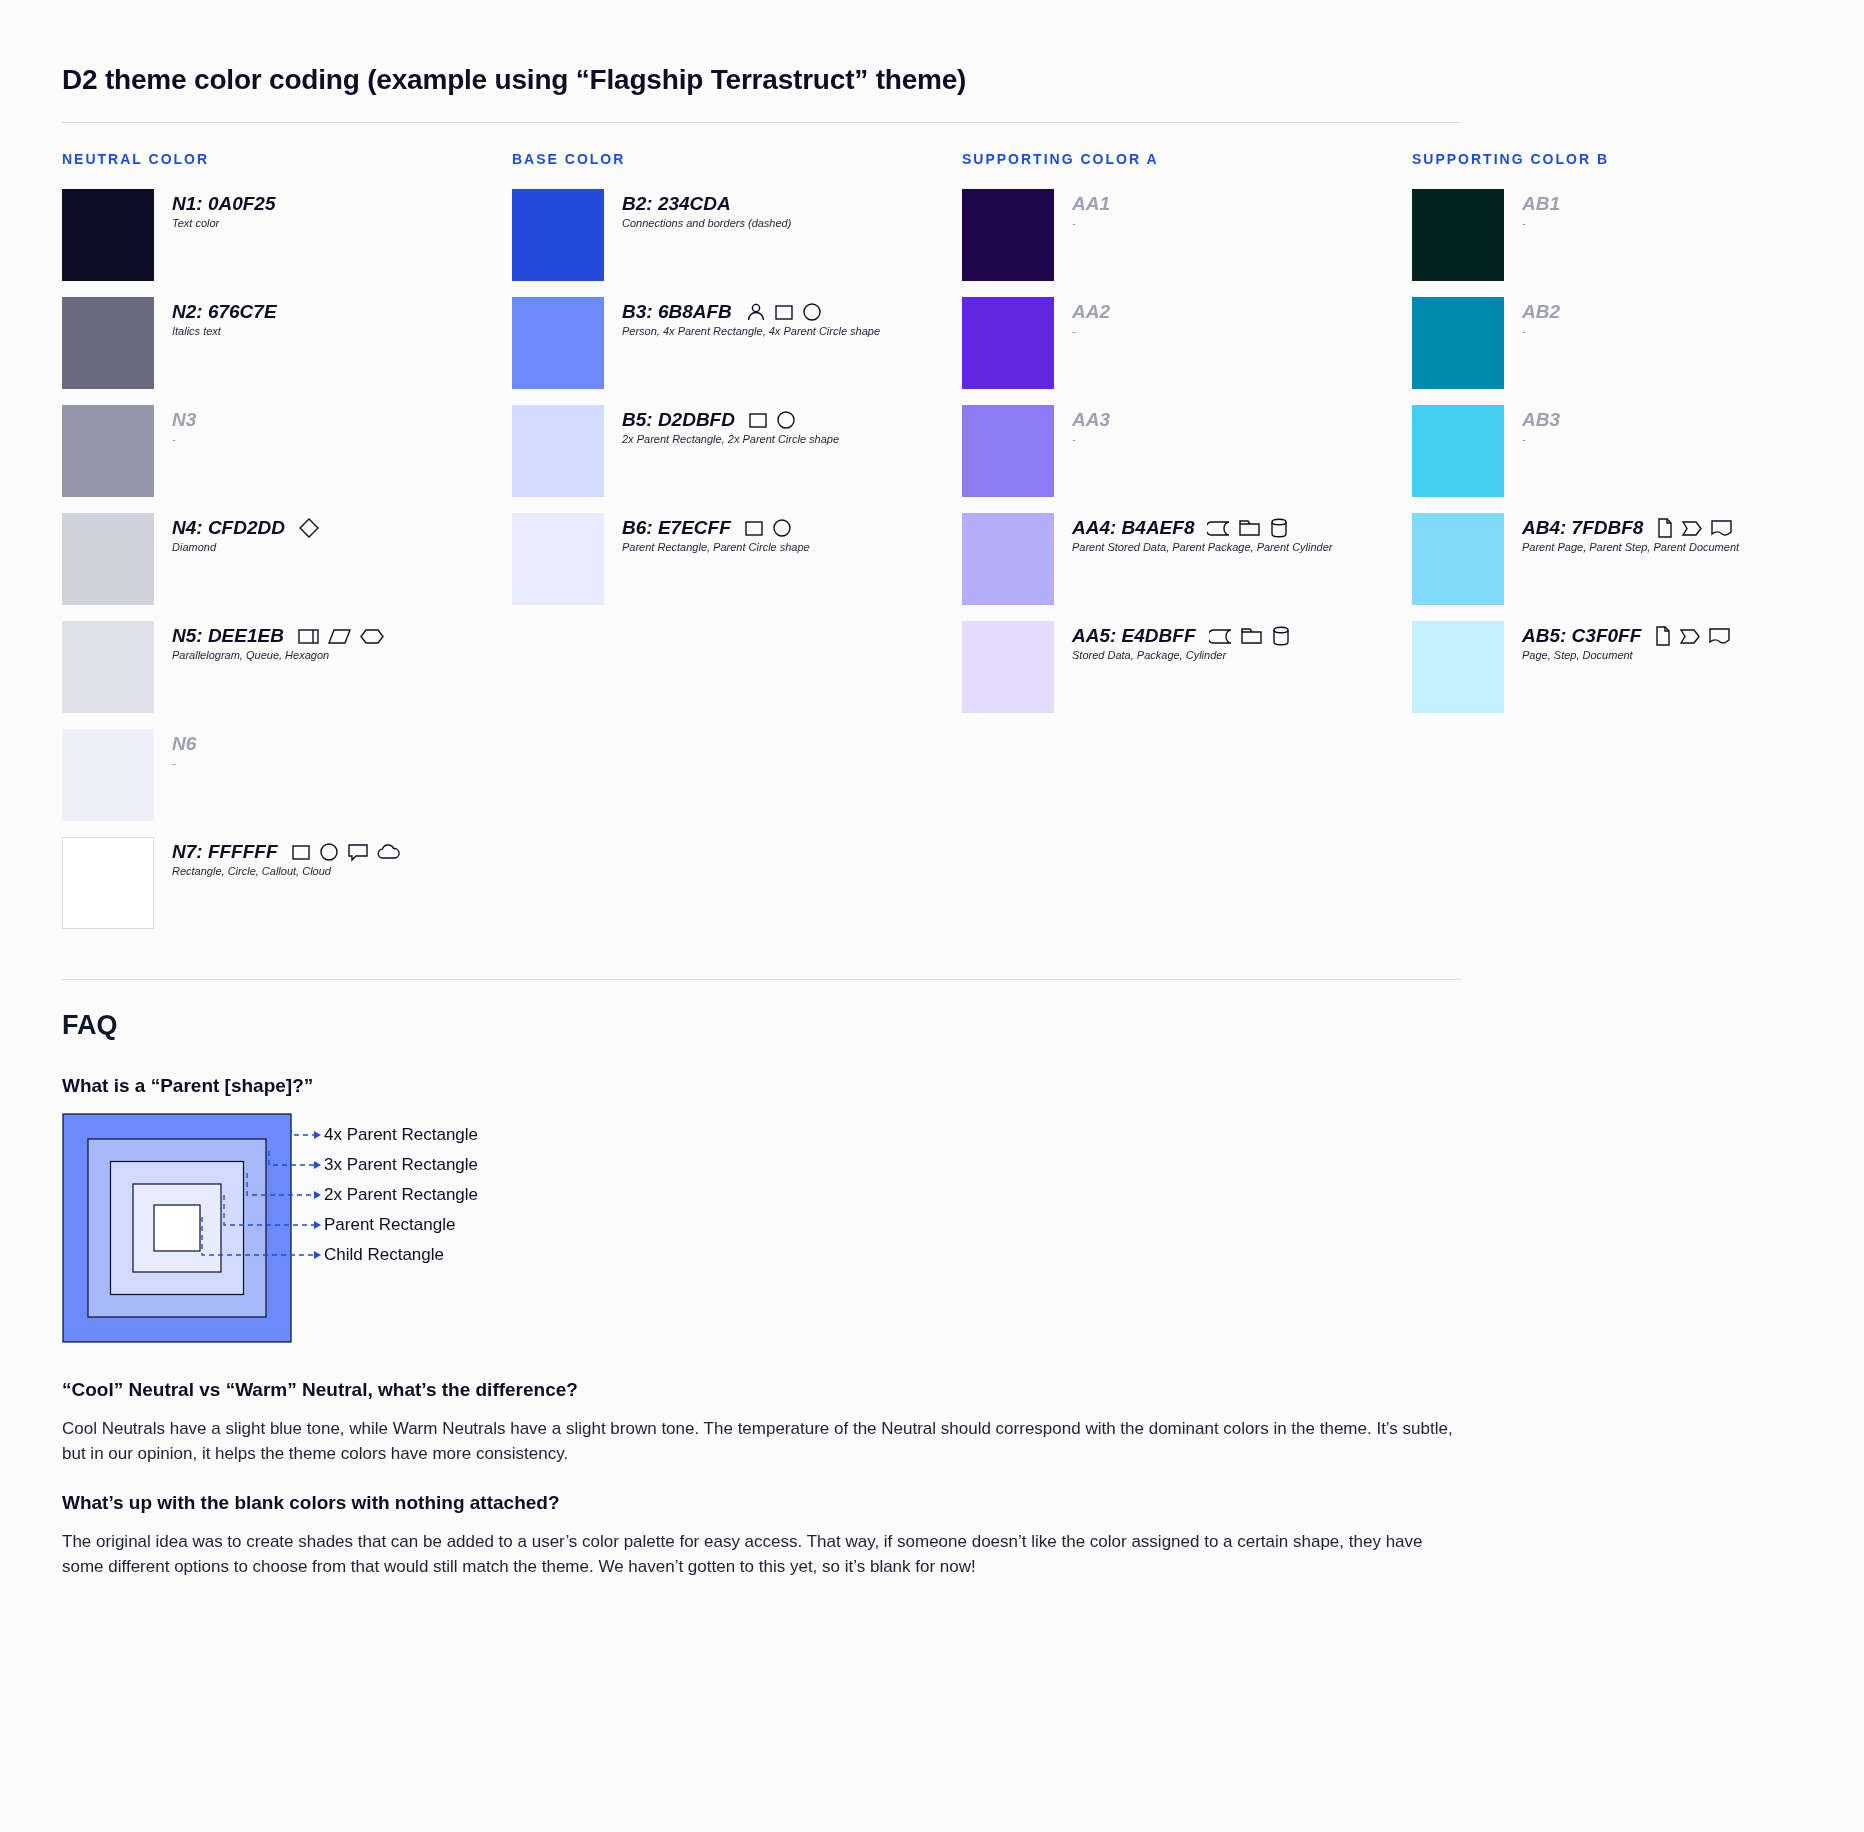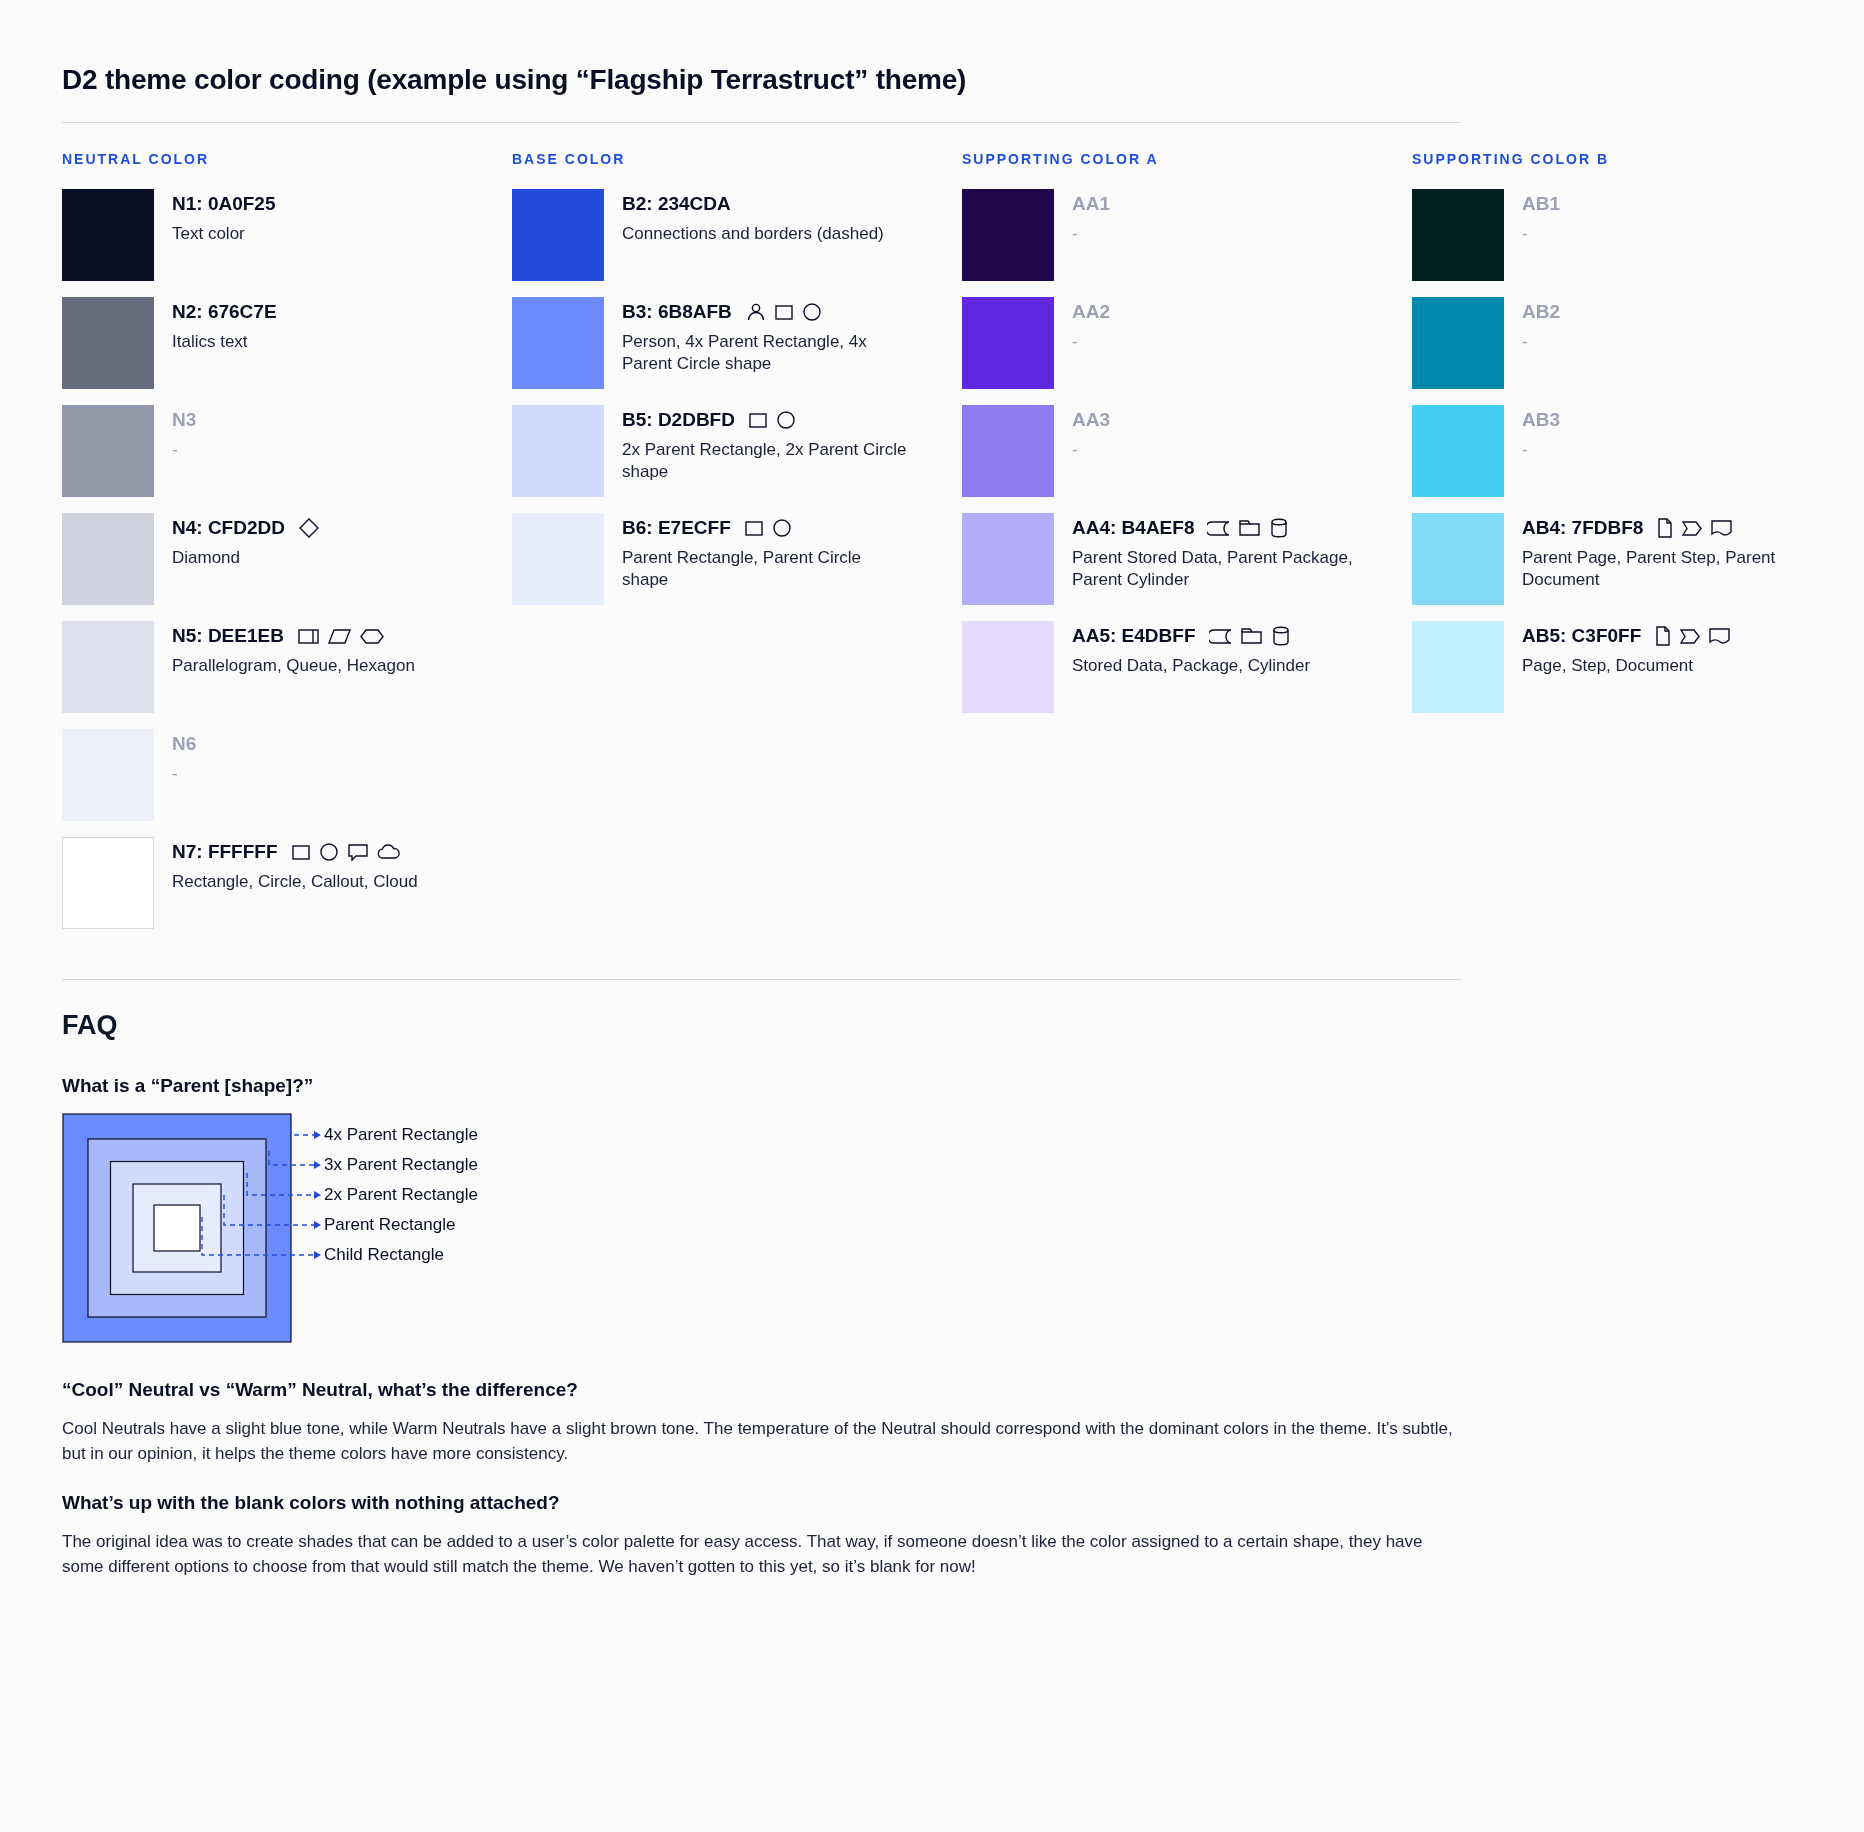--- a/index.html
+++ b/index.html
@@ -49,35 +49,35 @@
     height: 92px;
     flex: 0 0 92px;
     border: 0px solid transparent;
   }
   .swatch.bordered {
     border: 1px solid #D8DBE2;
   }
   .swatch-text {
     padding-left: 18px;
     padding-top: 4px;
+    font-style: italic;
   }
   .swatch-name {
     font-size: 19px;
     font-weight: bold;
     color: #0A0F25;
     display: flex;
     align-items: center;
     gap: 9px;
     line-height: 1.2;
   }
   .swatch-name.blank { color: #9CA2B3; font-weight: bold; }
   .swatch-desc {
-    font-size: 17px;
+    font-size: 11px;
     color: #1C2138;
-    margin-top: 7px;
     line-height: 1.33;
     max-width: 290px;
   }
   .swatch-desc.blank { color: #9CA2B3; }
   .icons { display: inline-flex; align-items: center; gap: 7px; margin-left: 4px; }
   .icons svg { display: block; }
 
   
   .faq-rule { border-top: 1px solid #D8DBE2; margin: 34px 0 30px 0; }
   h2.faq {

